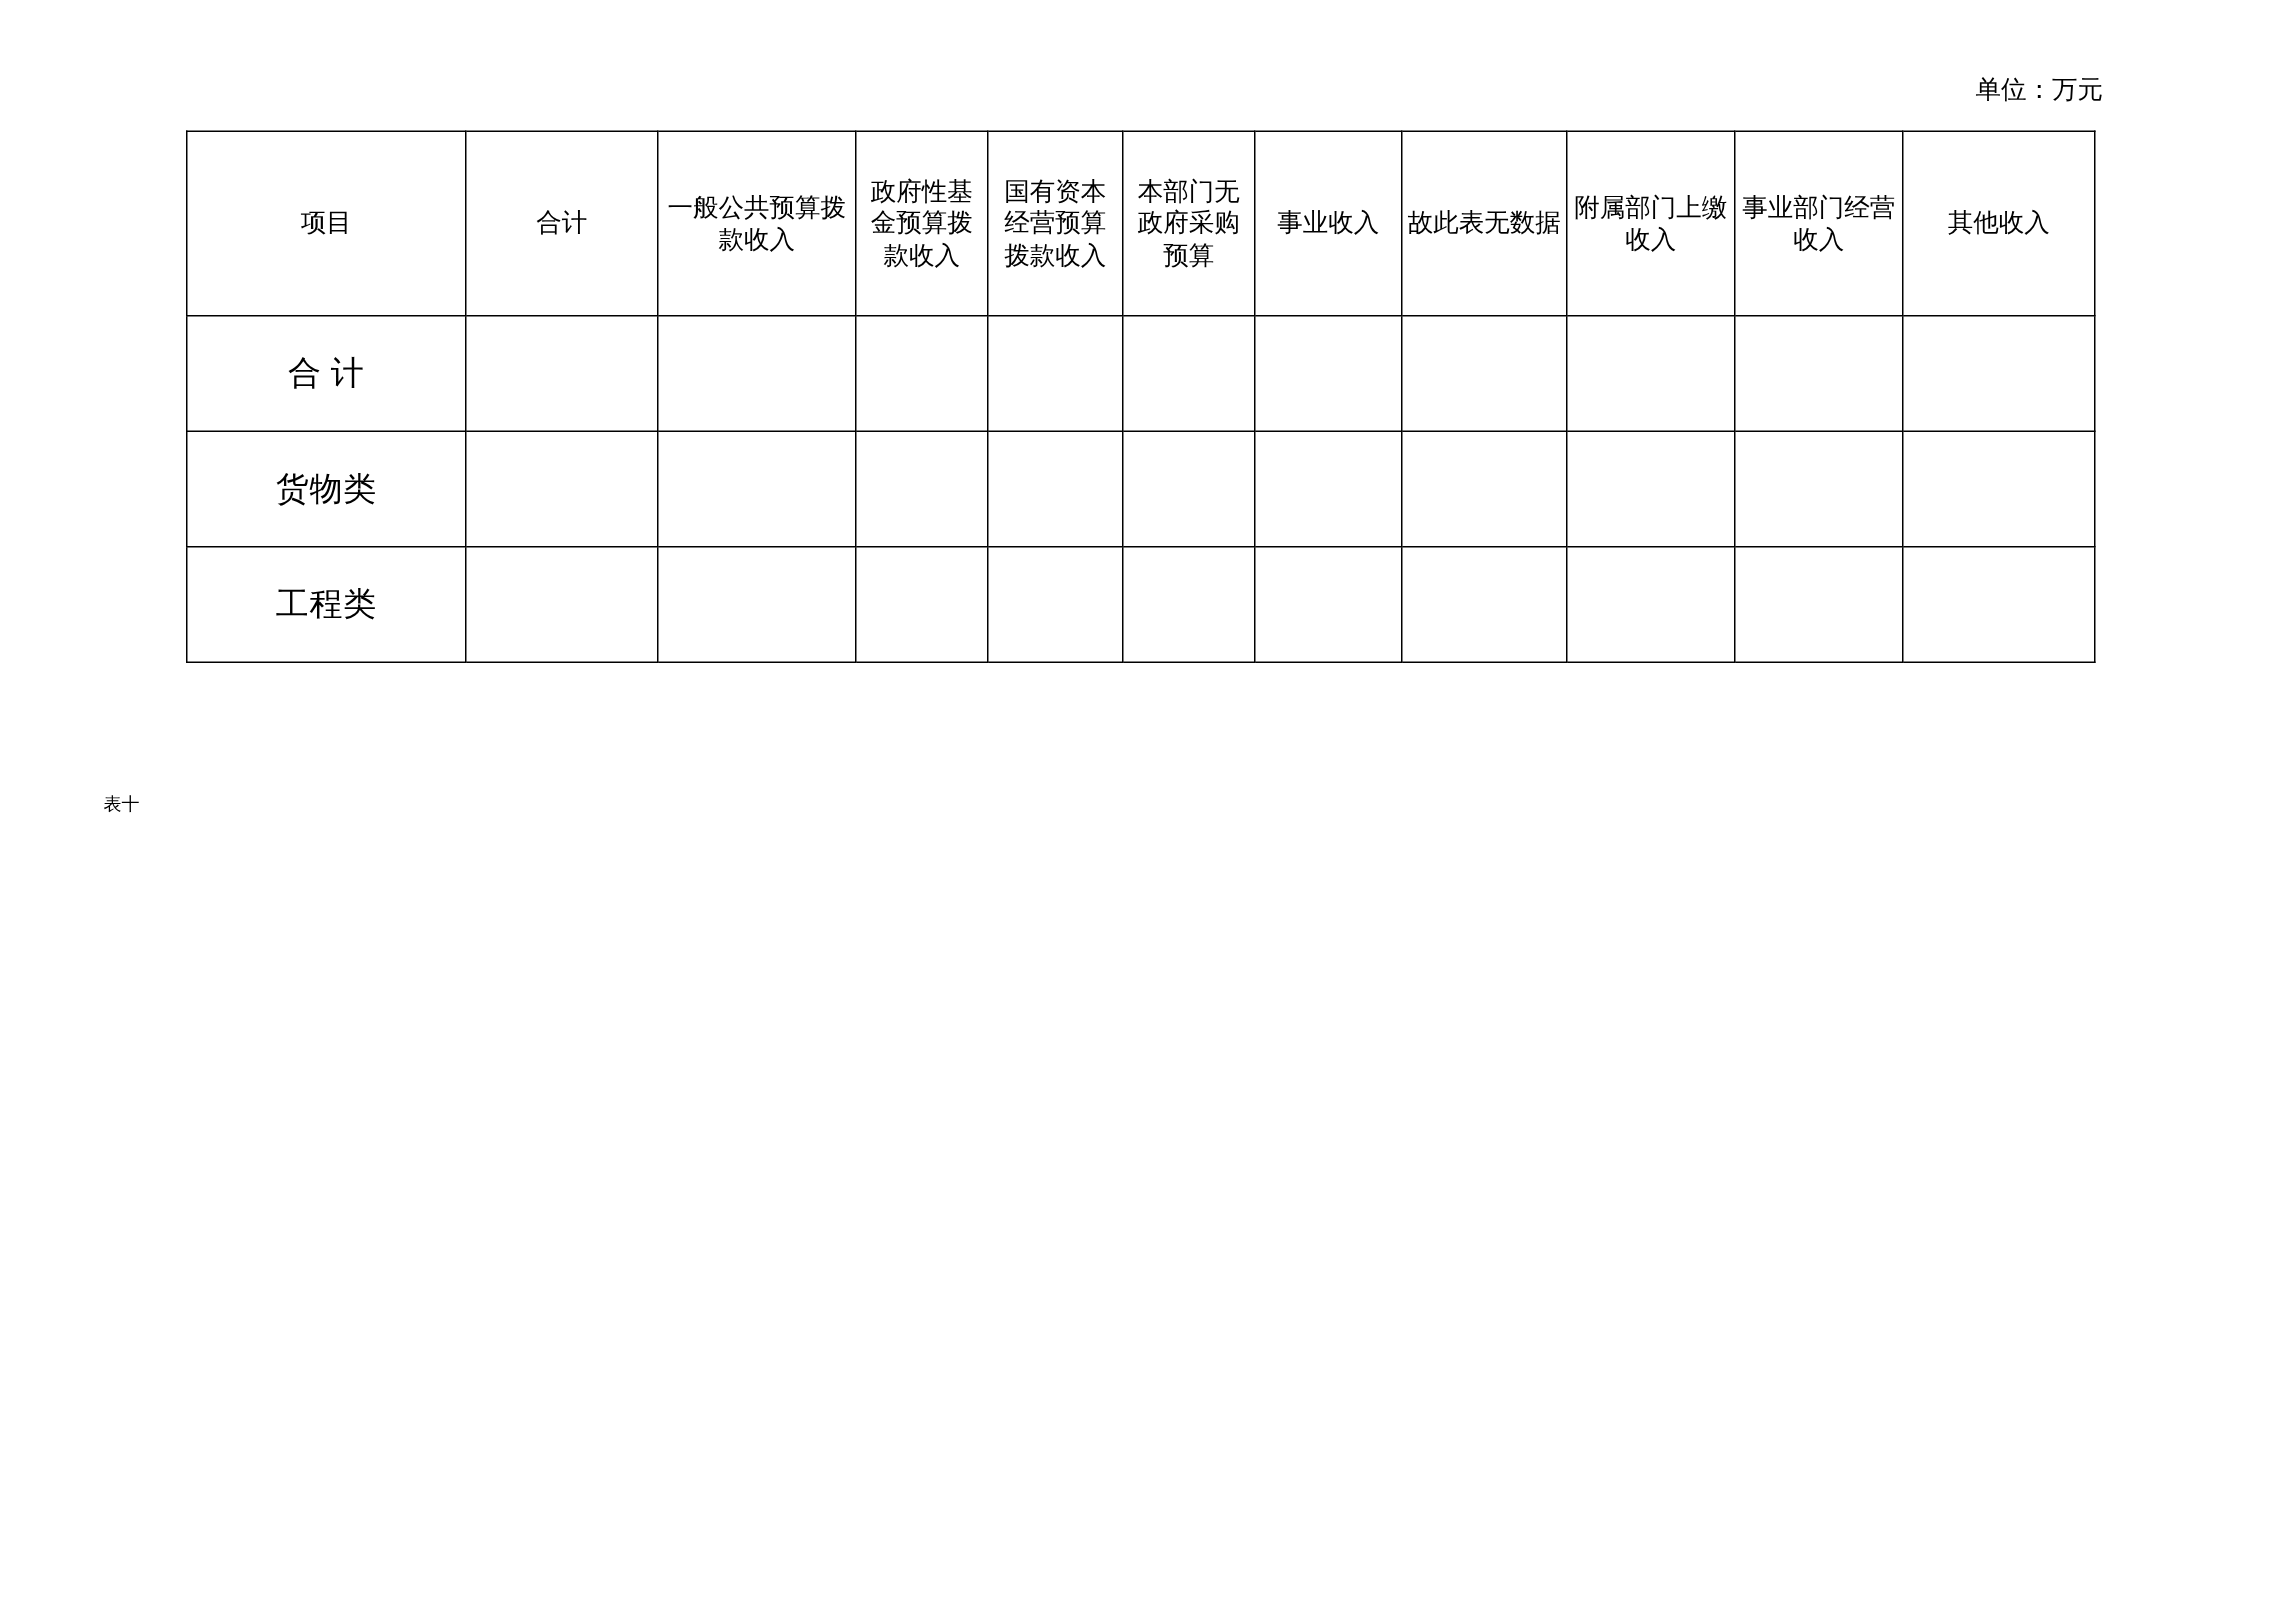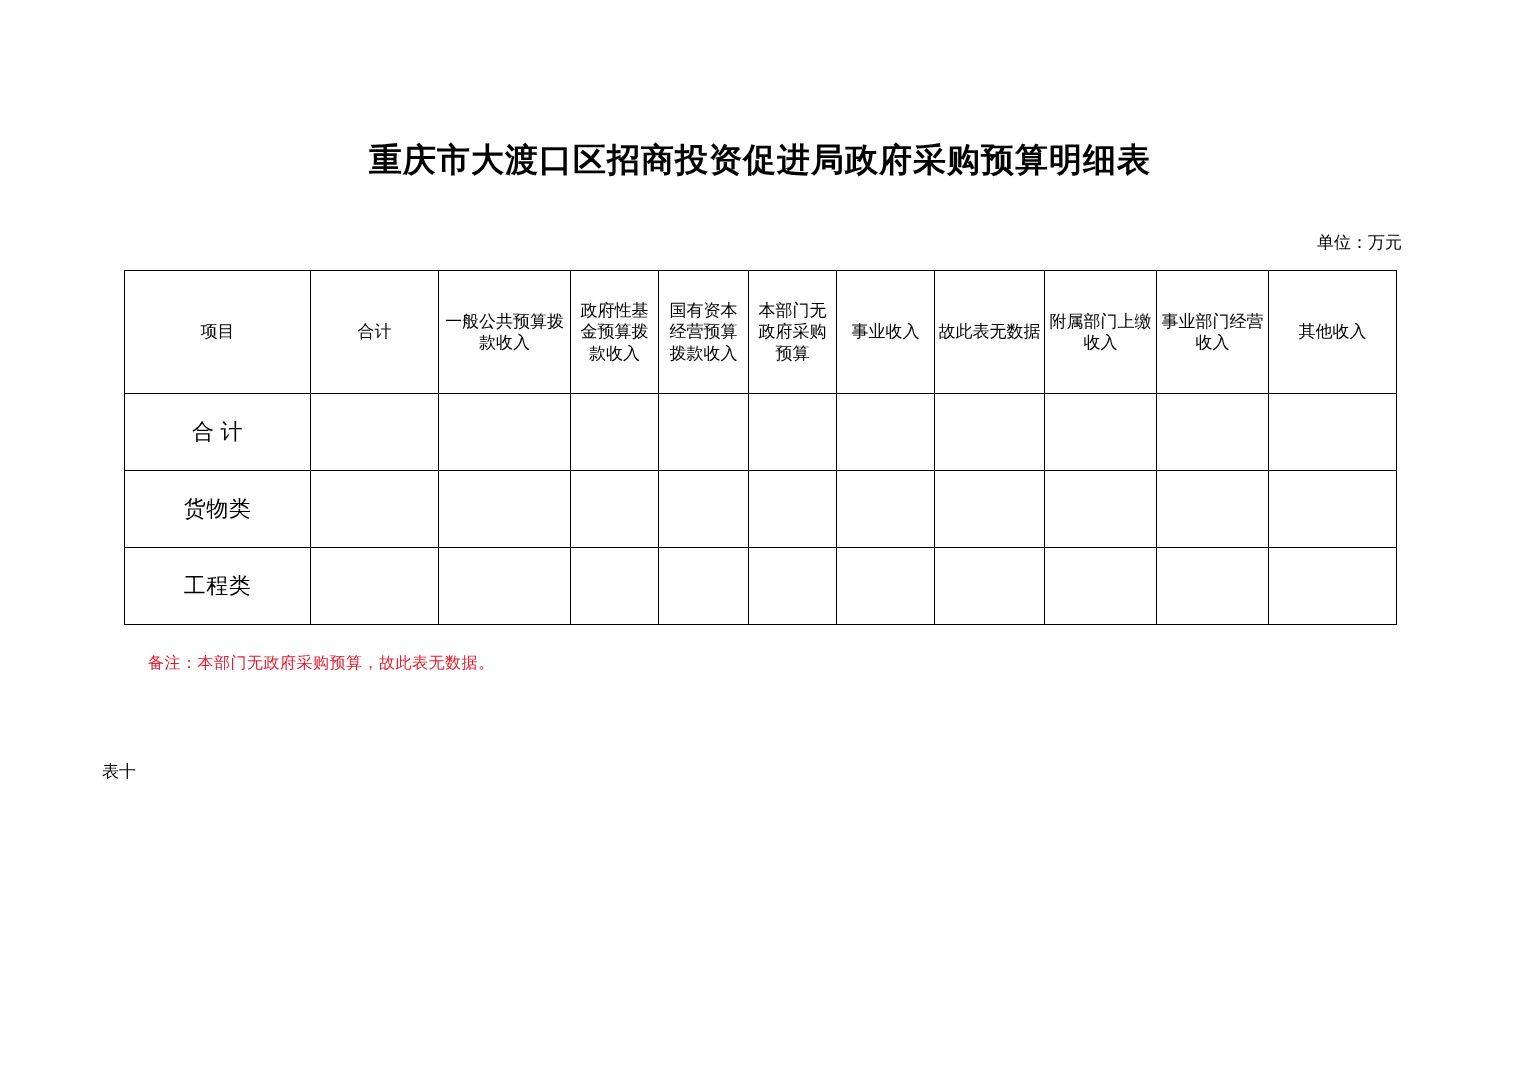--- a/index.html
+++ b/index.html
@@ -71,32 +71,31 @@
   }
   .note {
     color: #e8192c;
     font-size: 16px;
     padding-left: 148px;
     margin-top: 28px;
     font-family: "Liberation Sans", sans-serif;
     letter-spacing: 0.5px;
   }
   .footer-label {
-    font-size: 17px;
-    padding-left: 102px;
+    font-size: 12px;
+    padding-left: 69px;
     margin-top: 86px;
     font-family: Liberation Mono, monospace;
   }
 </style>
 </head>
 <body>
 
 <div class="page">
 
-  <h1 class="doc-title">重庆市大渡口区招商投资促进局政府采购预算明细表</h1>
 
   <div class="unit-line">单位：万元</div>
 
   <div class="table-wrap">
     <table class="budget">
       <colgroup>
         <col style="width:186px">
         <col style="width:128px">
         <col style="width:132px">
         <col style="width:88px">
@@ -160,17 +159,16 @@
           <td></td>
           <td></td>
           <td></td>
           <td></td>
           <td></td>
         </tr>
       </tbody>
     </table>
   </div>
 
-  <div class="note">备注：本部门无政府采购预算，故此表无数据。</div>
 
   <div class="footer-label">表十</div>
 
 </div>
 
 </body></html>

